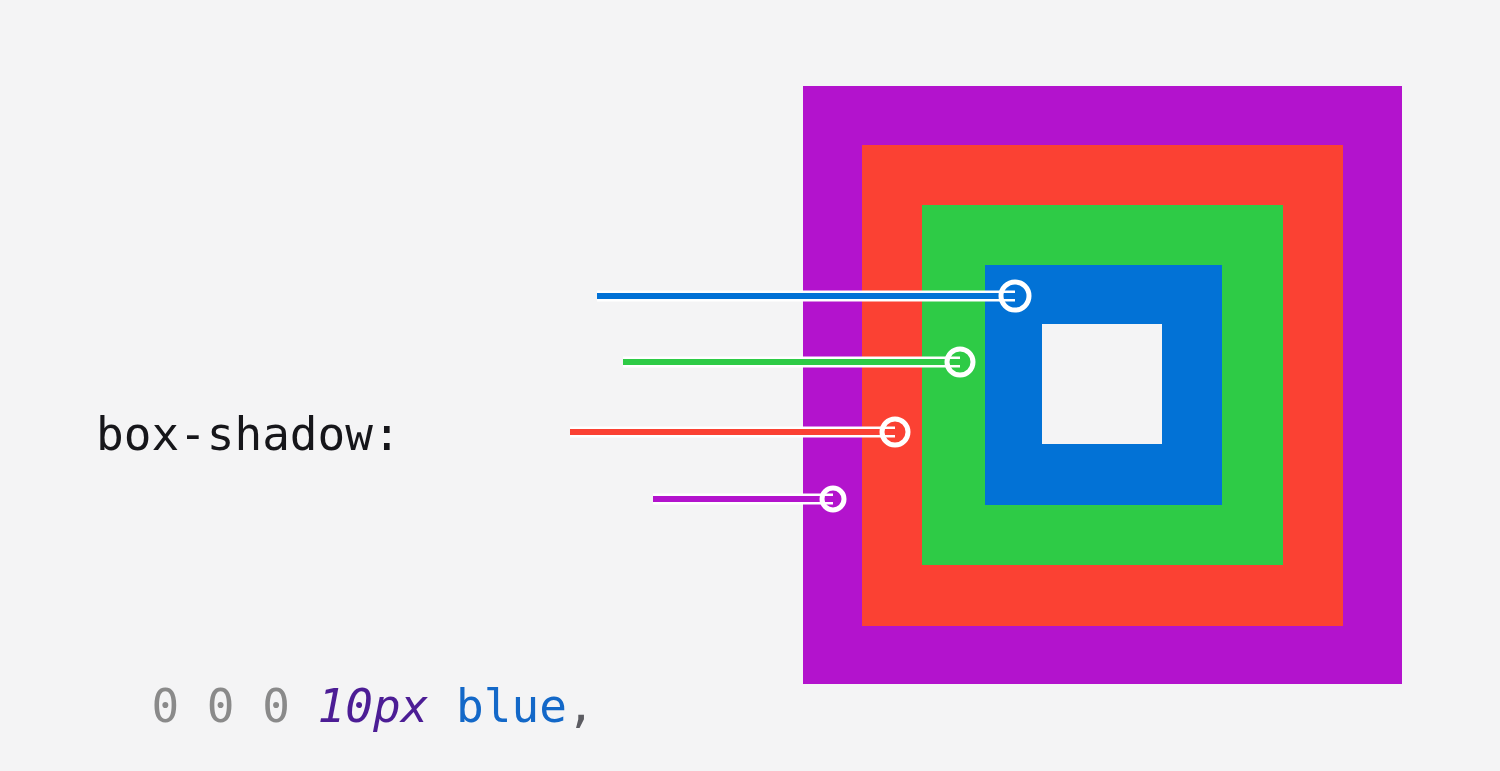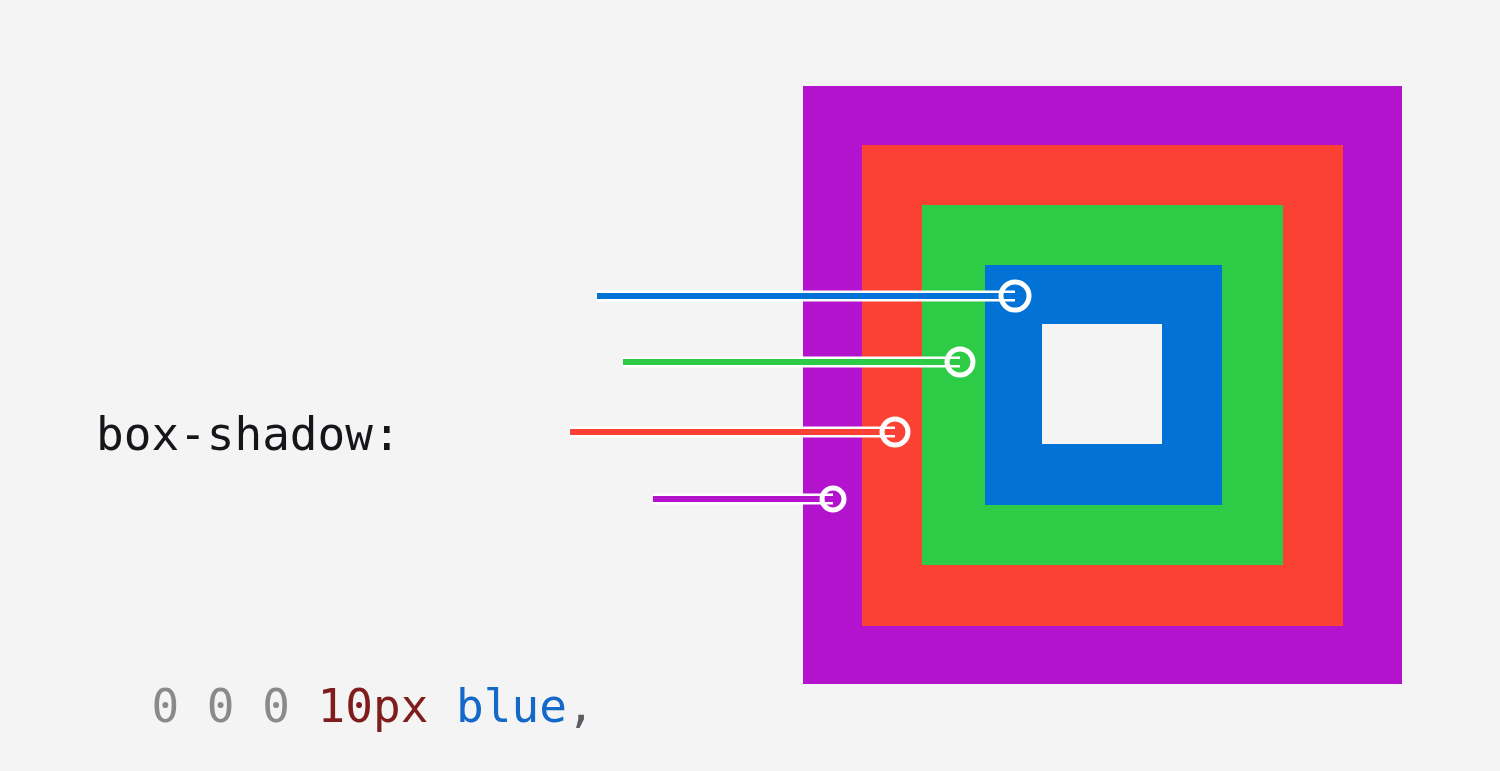--- a/index.html
+++ b/index.html
@@ -31,21 +31,21 @@
     white-space: pre;
     letter-spacing: 0px;
   }
   .code-line {
     display: block;
     height: 68px;
     white-space: pre;
   }
   .prop-name { color: #16161a; }
   .zero      { color: #8a8a8a; }
-  .len       { color: #7f1d1d; }
+  .len       { color: #4c1d95; font-style: italic; }
   .punct     { color: #5c5c62; }
   .kw-blue   { color: #1368c8; margin-top: 8px; }
 
   
   #box-diagram {
     position: absolute;
   }
   .layer {
     position: absolute;
   }

